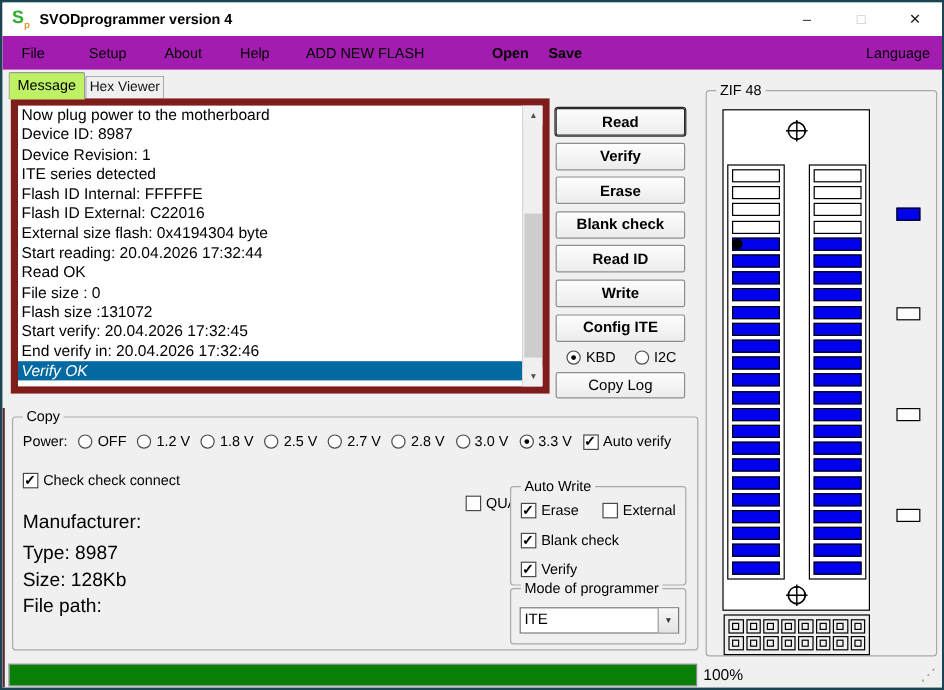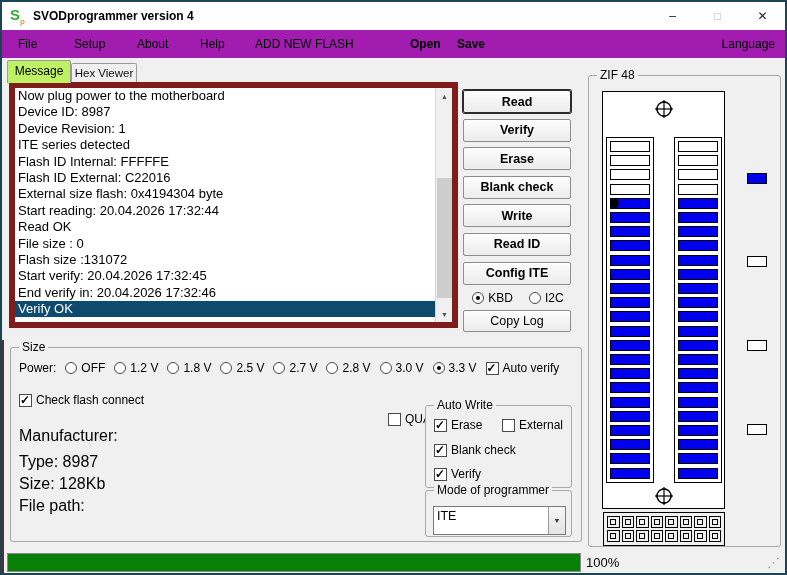--- a/index.html
+++ b/index.html
@@ -27,21 +27,21 @@
   
   .tab { position:absolute; background:#f0f0f0; border:1px solid #9a9a9a; border-bottom:none;
          border-radius:2px 2px 0 0; display:flex; align-items:flex-start; justify-content:center; padding-top:3px; }
   #tab-message { left:5px; top:58px; width:64px; height:23px; z-index:2; background:#bef264; }
   #tab-hex { left:69px; top:61px; width:66px; height:20px; font-size:11.5px; color:#111; }
 
   
   .listbox { position:absolute; left:7px; top:80px; width:449px; height:246px; background:#fff;
              border:6px solid #7f1d1d; overflow:hidden; }
   .log-line { height:16.4px; line-height:16.4px; padding-left:3px; font-size:13px; white-space:nowrap; }
-  .log-line.sel { background:#0c4a6e; color:#fff; }
+  .log-line.sel { background:#0369a1; color:#fff;font-style:italic; }
   .vscroll { position:absolute; right:0; top:0; width:17px; height:100%; background:#f0f0f0; border-left:1px solid #d5d5d5; }
   .sb-arrow { position:absolute; left:0; width:17px; height:16px; display:flex; align-items:center; justify-content:center;
               font-size:7px; color:#505050; background:#f0f0f0; }
   .sb-up { top:0; } .sb-down { bottom:0; }
   .sb-thumb { position:absolute; left:1px; width:15px; top:90px; height:120px; background:#cdcdcd; }
 
   
   #action-col { position:absolute; left:461px; top:88px; width:110px; }
   .abtn { display:block; width:108px; height:23px; margin-bottom:5.6px; font-family:"Liberation Sans",sans-serif;
           font-weight:bold; font-size:12.5px; background:linear-gradient(#fdfdfd,#ececec);
@@ -61,21 +61,21 @@
   .opt { display:inline-flex; align-items:center; gap:4px; }
   .radio { width:12px; height:12px; border:1px solid #4a4a4a; border-radius:50%; background:#fff; position:relative; flex:none; }
   .radio.on::after { content:""; position:absolute; left:3px; top:3px; width:4px; height:4px; border-radius:50%; background:#000; }
   .cb { width:13px; height:13px; border:1px solid #4a4a4a; background:#fff; position:relative; flex:none; }
   .cb.on::after { content:"✓"; position:absolute; left:0px; top:-2px; font-size:12px; font-weight:bold; }
 
   
   #autowrite-box { left:414px; top:57px; width:147px; height:83px; background:#f0f0f0; }
   .aw-row { position:absolute; left:8px; display:flex; gap:4px; align-items:center; }
   #mode-box { left:414px; top:142px; width:147px; height:47px; }
-  .combo { position:absolute; left:7px; top:15px; width:133px; height:29px; background:#fff; border:1px solid #7a7a7a; display:flex; }
+  .combo { position:absolute; left:7px; top:15px; width:133px; height:22px; background:#fff; border:1px solid #7a7a7a; display:flex; }
   .combo-text { flex:1; padding:2px 0 0 3px; font-size:12.5px; }
   .combo-btn { width:17px; border-left:1px solid #9a9a9a; background:linear-gradient(#f6f6f6,#e4e4e4);
                display:flex; align-items:center; justify-content:center; font-size:7px; color:#333; }
 
   
   #zif-box { left:586px; top:73px; width:193px; height:472px; }
   .socket { position:absolute; left:13px; top:15px; width:123px; height:418px; background:#fff; border:1px solid #000; }
   .screw { position:absolute; left:50px; width:22px; height:22px; }
   .screw.top { top:6px; } .screw.bot { top:393px; }
   .pin-col { position:absolute; top:45px; width:48px; height:346px; border:1px solid #000; padding:3px 3px;
@@ -155,22 +155,22 @@
       <div class="sb-arrow sb-down">▼</div>
     </div>
   </div>
 
   <div id="action-col">
     <div id="action-buttons">
         <button class="abtn default">Read</button>
         <button class="abtn">Verify</button>
         <button class="abtn">Erase</button>
         <button class="abtn">Blank check</button>
+        <button class="abtn">Read ID</button>
         <button class="abtn">Write</button>
-        <button class="abtn">Read ID</button>
         <button class="abtn">Config ITE</button>
       </div>
     <div class="iface-row" id="iface-row">
         <span class="opt">
           <span class="radio on"></span>
           <span>KBD</span>
         </span>
         <span class="opt">
           <span class="radio"></span>
           <span>I2C</span>
@@ -307,21 +307,21 @@
       </div>
     <div id="lamps">
         <div class="lamp on" style="top: 97px;"></div>
         <div class="lamp" style="top: 180px;"></div>
         <div class="lamp" style="top: 264px;"></div>
         <div class="lamp" style="top: 348px;"></div>
       </div>
   </div>
 
   <div class="groupbox" id="info-box">
-    <span class="gb-label">Size</span>
+    <span class="gb-label">Copy</span>
     <div class="power-row" id="power-row">
       <span>Power:</span>
     <span class="opt">
           <span class="radio"></span>
           <span>OFF</span>
         </span>
         <span class="opt">
           <span class="radio"></span>
           <span>1.2 V</span>
         </span>
@@ -349,21 +349,21 @@
           <span class="radio on"></span>
           <span>3.3 V</span>
         </span>
         <span class="opt">
           <span class="cb on"></span>
           <span>Auto verify</span>
         </span>
       </div>
     <div class="aw-row" style="left:8px; top:45px;">
       <span class="cb on" id="cb-checkpins"></span>
-      <span>Check flash connect</span>
+      <span>Check check connect</span>
     </div>
     <div class="aw-row" style="left:349px; top:64px;padding-left:28px;">
       <span class="cb" id="cb-quad"></span>
       <span>QUAD</span>
     </div>
     <div class="static-label" style="left:8px; top:79px;">
       <span>Manufacturer:</span> <span></span>
     </div>
     <div class="static-label" style="left:8px; top:105px;">
       <span>Type:</span> <span>8987</span>

